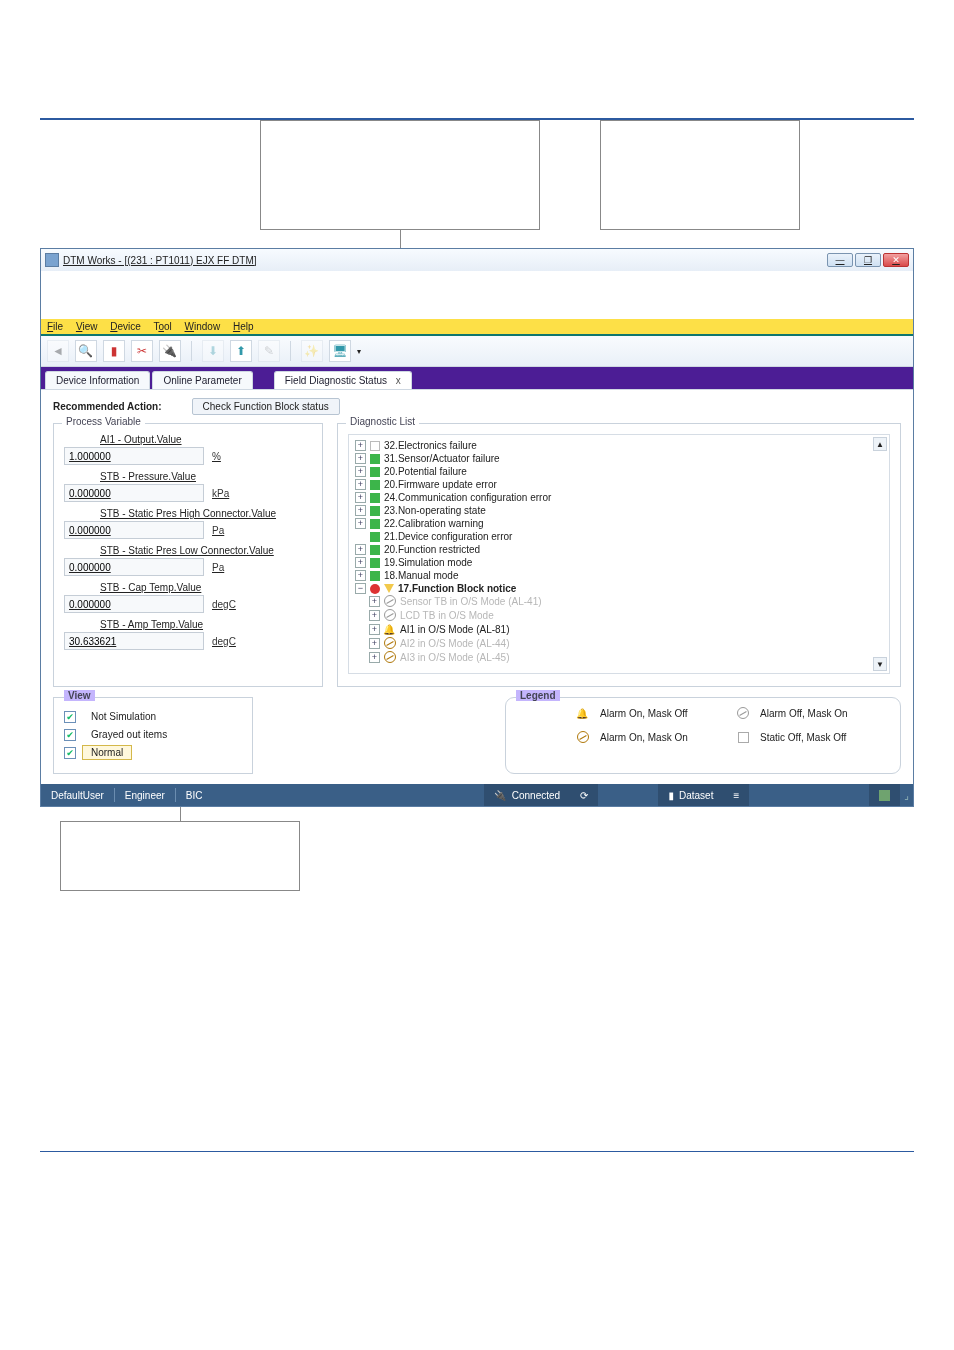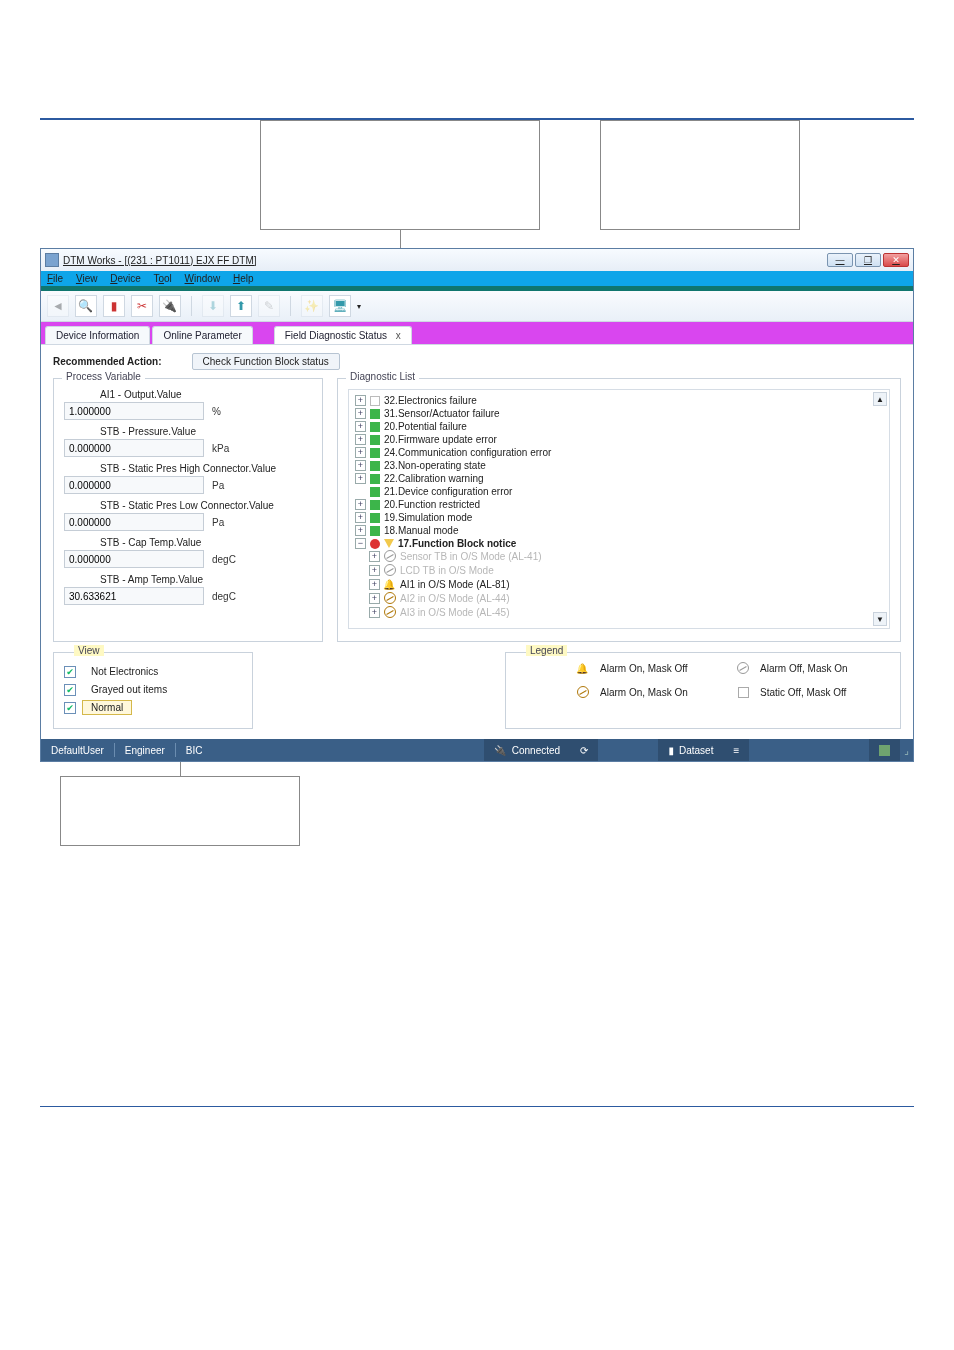--- a/index.html
+++ b/index.html
@@ -14,42 +14,42 @@
   .conn.c1 { margin-left:360px; }
   .conn-row { display:flex; margin:0 40px; }
 
   .window-wrap { margin: 0 40px; border:1px solid #5b7da3; font-size:10px; color:#222; }
   .titlebar { background: linear-gradient(#f7fbff,#e7eef7); height:22px; display:flex; align-items:center; padding:0 4px; justify-content:space-between;text-decoration:underline; }
   .titlebar .left { display:flex; align-items:center; gap:4px; }
   .tb-icon { width:14px; height:14px; background:#7aa3d0; border:1px solid #5b7da3; }
   .winbtns { display:flex; gap:2px; }
   .winbtn { width:26px; height:14px; border:1px solid #7a94b0; background:linear-gradient(#eaf2fb,#cfe0f2); border-radius:2px; display:flex; align-items:center; justify-content:center; font-size:9px; }
   .winbtn.close { background:linear-gradient(#f2a0a0,#d94a4a); border-color:#b33; color:#fff; }
-  .menubar { background:#0ea5e9; padding:2px 6px; border-bottom:5px solid #0f766e; }
+  .menubar { background:#fde047; padding:2px 6px; border-bottom:2px solid #0f766e;margin-top:48px; }
   .menubar span { margin-right:10px; }
   .menubar u { text-decoration: underline; }
   .toolbar { background:linear-gradient(#f9fbfe,#e9f0f8); padding:4px 6px; border-bottom:1px solid #cfd8e2; display:flex; align-items:center; gap:6px; }
   .tbtn { width:22px; height:22px; border:1px solid #cfd8e2; background:#fff; display:flex; align-items:center; justify-content:center; font-size:12px; }
   .tbtn.disabled { opacity:.35; }
   .sep { width:1px; height:20px; background:#cfd8e2; margin:0 4px; }
 
-  .tabs { display:flex; background:#d946ef; border-bottom:1px solid #cfd8e2; padding-top:4px; padding-left:4px; gap:2px; }
+  .tabs { display:flex; background:#4c1d95; border-bottom:1px solid #cfd8e2; padding-top:4px; padding-left:4px; gap:2px; }
   .tab { padding:3px 10px; border:1px solid #cfd8e2; border-bottom:none; background:#f6f9fc; border-radius:3px 3px 0 0; color:#223; }
   .tab.active { background:#fff; font-weight:400;margin-left:19px; }
   .tab .x { margin-left:6px; color:#555; }
 
   .content { padding:8px 12px 10px 12px; background:#fff; }
   .rec-row { display:flex; align-items:center; gap:30px; margin-bottom:8px; }
   .rec-row b { font-weight:600; }
   .rec-box { border:1px solid #b7c4d2; background:#f0f4f9; padding:2px 10px; border-radius:2px; }
 
   .mid { display:flex; gap:14px; }
   .groupbox { border:1px solid #c9d2dc; padding:10px 10px 12px 10px; position:relative; }
   .groupbox > .gtitle { position:absolute; top:-8px; left:8px; background:#fff; padding:0 4px; color:#445; }
-  .pv { width:270px; }
+  .pv { width:270px;text-decoration:underline; }
   .diag { flex:1; }
 
   .pv-item { margin-bottom:6px; }
   .pv-label { display:block; margin-bottom:2px;margin-left:36px; }
   .pv-row { display:flex; align-items:center; gap:8px; }
   .pv-row input { width:140px; height:18px; border:1px solid #c5cdd6; background:#f7f9fb; padding:0 4px; font-size:10px; }
   .pv-row .unit { width:40px; color:#333; }
 
   .tree { border:1px solid #d6dde5; height:240px; overflow:auto; padding:4px 6px; background:#fff; position:relative; }
   .tree ul { list-style:none; margin:0; padding:0 0 0 14px; }
@@ -67,27 +67,27 @@
   .ico.bell { color:#c9a227; }
   .ico.ban { border:1px solid #999; border-radius:50%; position:relative; }
   .ico.ban::after { content:""; position:absolute; left:1px; right:1px; top:50%; height:1px; background:#999; transform:rotate(-30deg); }
   .ico.ban.dark { border-color:#b0780a; }
   .ico.ban.dark::after { background:#b0780a; }
   .scroll-ar { position:absolute; right:2px; width:14px; height:14px; border:1px solid #c9d2dc; background:#eef3f8; display:flex; align-items:center; justify-content:center; font-size:8px; }
 
   .bottom { display:flex; gap:14px; margin-top:10px; }
   .viewbox, .legendbox { border:1px solid #c9d2dc; padding:8px 10px 10px 10px; position:relative; }
   .viewbox { width:200px; }
-  .viewbox .gtitle, .legendbox .gtitle { position:absolute; top:-8px; left:20px; background:#fef9c3; padding:0 4px; color:#445; }
+  .viewbox .gtitle, .legendbox .gtitle { position:absolute; top:-8px; left:10px; background:#c4b5fd; padding:0 4px; color:#445;font-weight:bold; }
   .chk { width:12px; height:12px; border:1px solid #6b90b8; background:#fff; display:inline-flex; align-items:center; justify-content:center; font-size:9px; color:#1b6; margin-right:6px; }
   .vrow { display:flex; align-items:center; margin:3px 0; }
   .vlabel { border:1px solid transparent; padding:1px 8px; }
   .vlabel.hl { border:1px solid #d4b84a; background:#fff8dc; }
   .spacer { flex:1; }
-  .legendbox { flex:1; }
+  .legendbox { flex:1;border-radius:9px; }
   .legend-grid { display:grid; grid-template-columns: 18px 130px 18px 130px; column-gap:6px; row-gap:10px; align-items:center; margin-left:60px; }
   .lg-ic { width:14px; height:14px; display:flex; align-items:center; justify-content:center; }
   .sqoff { width:11px; height:11px; border:1px solid #aaa; background:#fff; }
 
   .statusbar { display:flex; align-items:center; background:#3a5f87; color:#fff; height:22px; font-size:10px; }
   .sb-seg { padding:0 10px; display:flex; align-items:center; gap:5px; height:100%; }
   .sb-sep { width:1px; height:14px; background:#6b8db0; }
   .sb-dark { background:#2f4e70; }
   .sq.mid { background:#6fa36f; width:11px; height:11px; }
 
@@ -344,21 +344,21 @@
             </ul>
           </div>
         </div>
       </div>
 
       <div class="bottom">
         <div class="viewbox">
           <span class="gtitle">View</span>
           <div class="vrow">
               <span class="chk">✔</span>
-              <span class="vlabel">Not Electronics</span>
+              <span class="vlabel">Not Simulation</span>
             </div>
           <div class="vrow">
               <span class="chk">✔</span>
               <span class="vlabel">Grayed out items</span>
             </div>
           <div class="vrow">
               <span class="chk">✔</span>
               <span class="vlabel hl">Normal</span>
             </div>
         </div>

